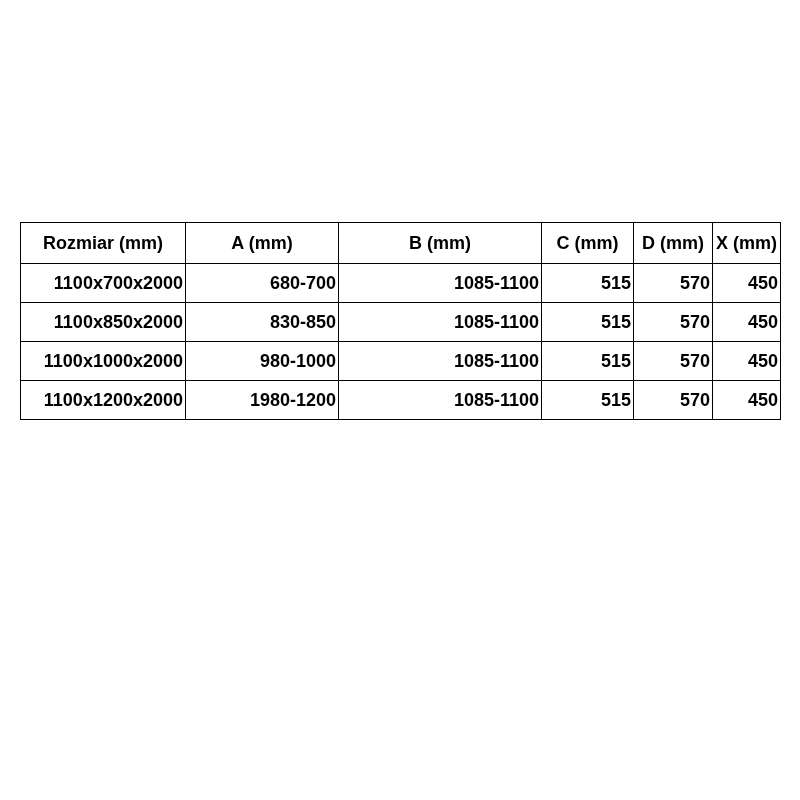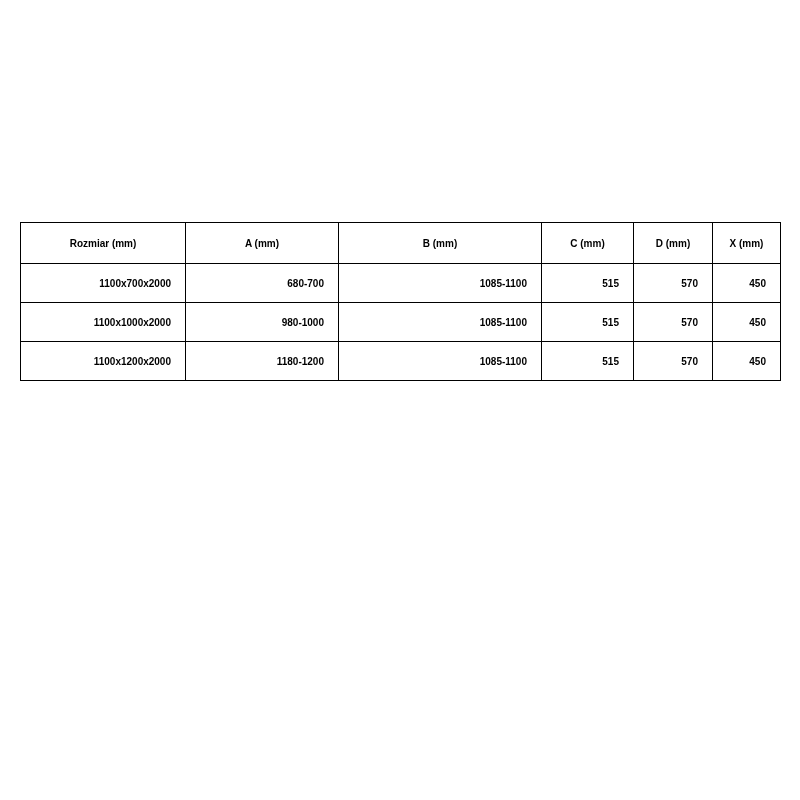--- a/index.html
+++ b/index.html
@@ -23,22 +23,22 @@
   table.spec {
     border-collapse: collapse;
     width: 760px;
     table-layout: fixed;
   }
   table.spec th, table.spec td {
     border: 1px solid #000000;
     text-align: center;
     vertical-align: middle;
     height: 38px;
-    font-size: 10px;
-    padding: 0 14px;
+    font-size: 18px;
+    padding: 0 2px;
     overflow: hidden;
     white-space: nowrap;
   }
   table.spec thead th {
     font-weight: bold;
     height: 40px;
   }
   table.spec tbody td {
     font-weight: bold;
     text-align: right;
@@ -77,30 +77,38 @@
     <tbody>
       <tr>
         <td>1100x700x2000</td>
         <td>680-700</td>
         <td>1085-1100</td>
         <td>515</td>
         <td>570</td>
         <td>450</td>
       </tr>
       <tr>
+        <td>1100x850x2000</td>
+        <td>830-850</td>
+        <td>1085-1100</td>
+        <td>515</td>
+        <td>570</td>
+        <td>450</td>
+      </tr>
+      <tr>
         <td>1100x1000x2000</td>
         <td>980-1000</td>
         <td>1085-1100</td>
         <td>515</td>
         <td>570</td>
         <td>450</td>
       </tr>
       <tr>
         <td>1100x1200x2000</td>
-        <td>1180-1200</td>
+        <td>1980-1200</td>
         <td>1085-1100</td>
         <td>515</td>
         <td>570</td>
         <td>450</td>
       </tr>
     </tbody>
   </table>
 </div>
 
 </body></html>

